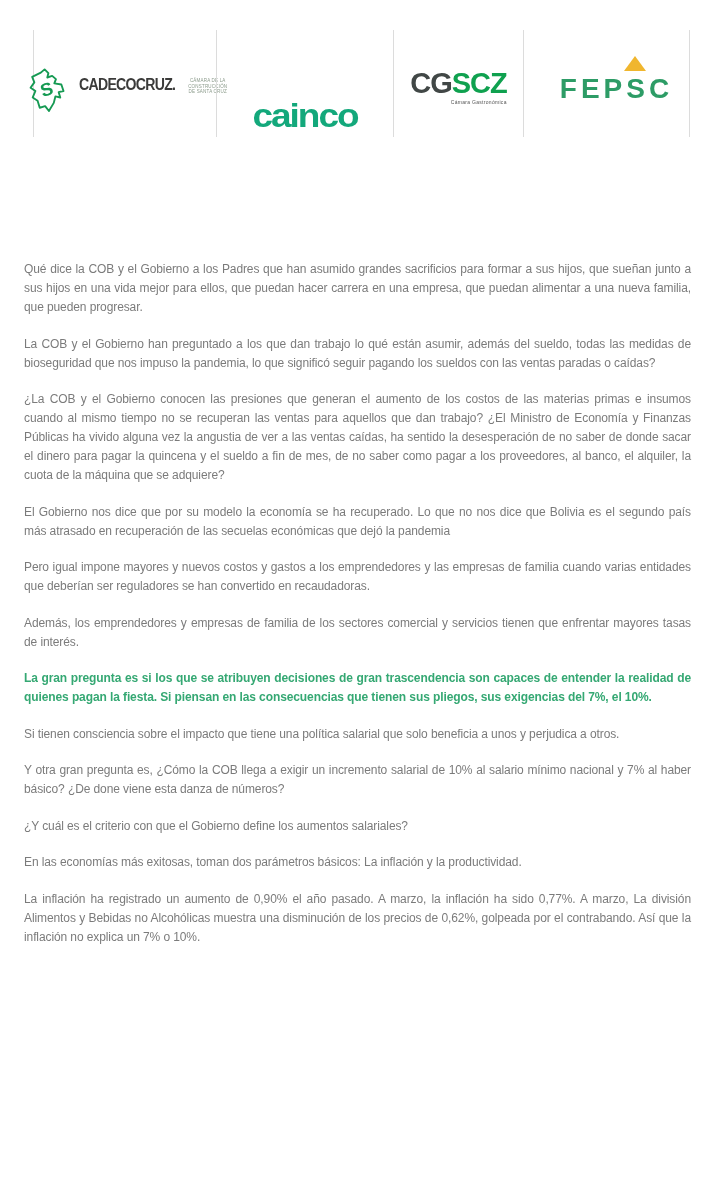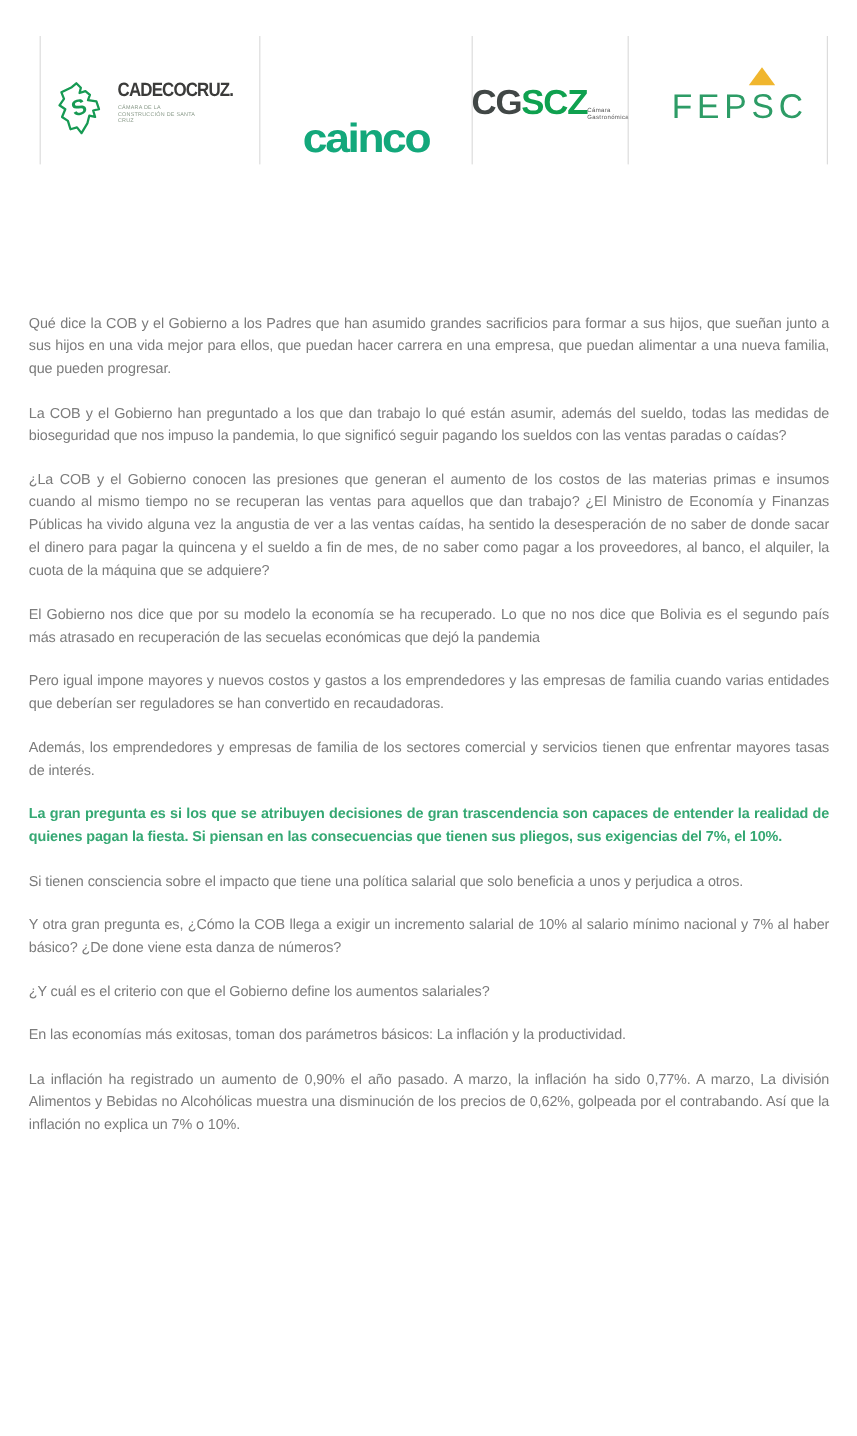--- a/index.html
+++ b/index.html
@@ -31,21 +31,21 @@
   }
   .logo-cell.last { border-right: 1px solid #dcdcdc; }
   .cell-1 { width: 183px; }
   .cell-2 { width: 177px; align-items: flex-end; }
   .cell-3 { width: 130px; }
   .cell-4 { width: 167px; }
 
   
   .cadeco-wrap { display: flex; align-items: center; margin-top: 14px; }
   .cadeco-map { width: 54px; height: 54px; flex: 0 0 auto; margin-right: 2px; }
-  .cadeco-text { display: flex; flex-direction: column; margin-top: -10px; }
+  .cadeco-text { display: flex; flex-direction: row; margin-top: -10px; text-align: center; }
   .cadeco-title {
     font-size: 16px;
     font-weight: bold;
     color: #3b3b3a;
     letter-spacing: -0.8px;
     transform: scaleX(0.88);
     transform-origin: left center;
     white-space: nowrap;
   }
   .cadeco-sub {
@@ -61,40 +61,40 @@
   .cainco-word {
     font-size: 37px;
     font-weight: bold;
     color: #13a87b;
     letter-spacing: -2px;
     transform: scaleY(0.92);
     margin-top: 4px;
   }
 
   
-  .cgscz-wrap { display: flex; flex-direction: row; align-items: flex-end; margin-top: 6px; }
+  .cgscz-wrap { display: flex; flex-direction: column; align-items: flex-end; margin-top: 6px; }
   .cgscz-word { font-size: 29px; font-weight: bold; letter-spacing: -1px; line-height: 1; white-space: nowrap; }
   .cgscz-word .cg { color: #414746; }
   .cgscz-word .scz { color: #0fa14f; }
   .cgscz-sub { font-size: 5px; color: #555555; margin-top: 1px; letter-spacing: 0.3px; }
 
   
   .fepsc-wrap { position: relative; margin-top: 10px; }
   .fepsc-triangle {
     position: absolute;
     top: -17px;
     left: 63%;
     width: 0; height: 0;
     border-left: 11px solid transparent;
     border-right: 11px solid transparent;
     border-bottom: 15px solid #f0b62e;
   }
   .fepsc-word {
     font-size: 28px;
-    font-weight: normal;
+    font-weight: bold;
     color: #2d9c66;
     letter-spacing: 4px;
     transform: scaleY(1.02);
     white-space: nowrap;
     margin-left: 20px;
   }
 
   
   .content {
     position: absolute;

